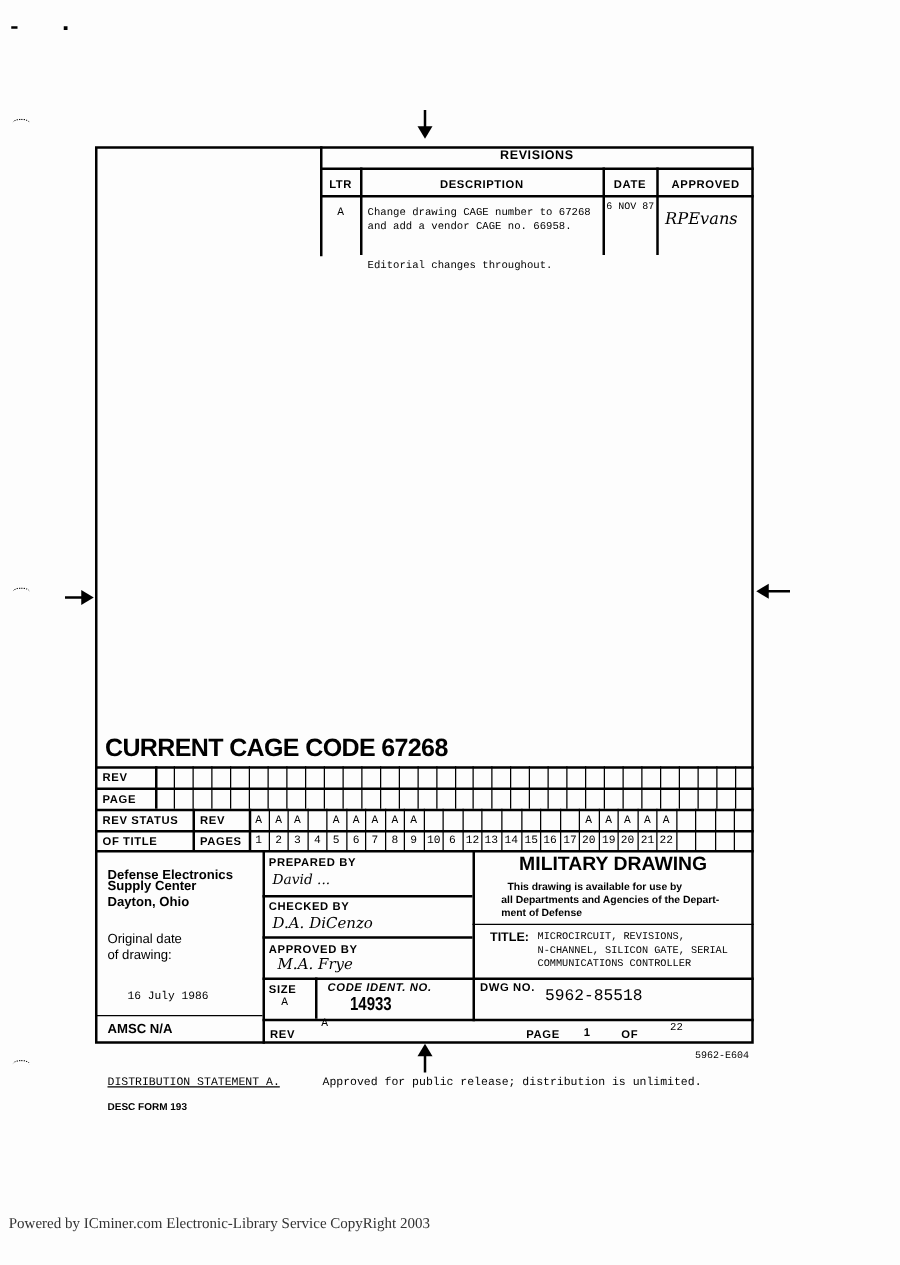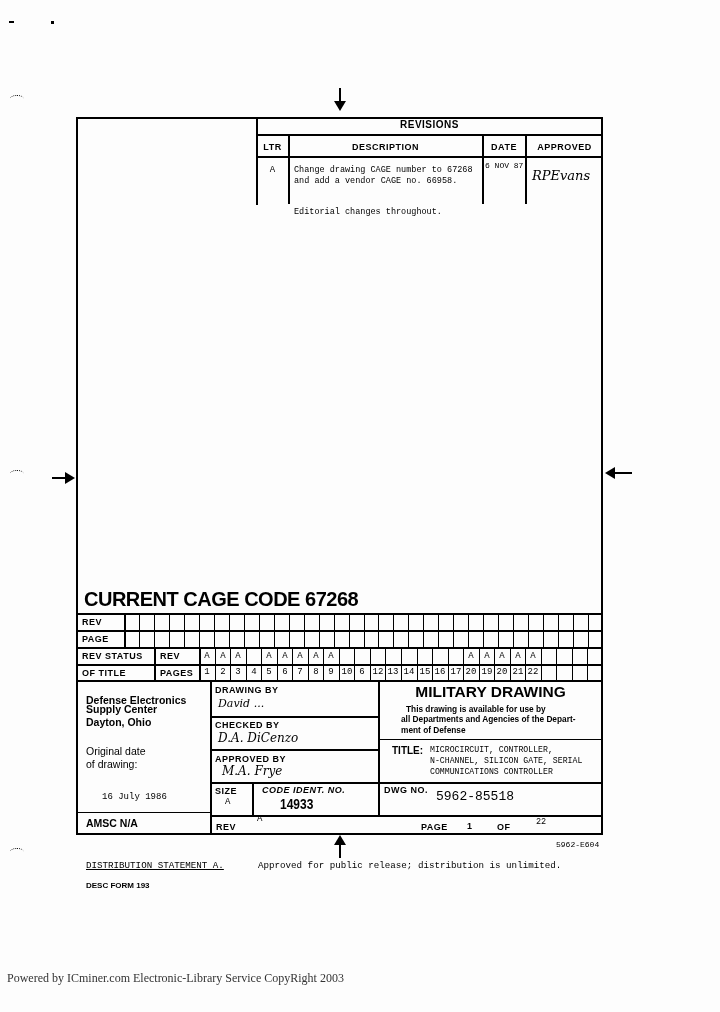--- a/index.html
+++ b/index.html
@@ -212,21 +212,21 @@
   <div class="hl1" style="left:76px;top:812px;width:134px;"></div>
   <div class="abs bold" style="left:86px;top:817px;font-size:10.5px;">AMSC N/A</div>
 </div>
 
 <div>
   <div class="vl" style="left:378px;top:680px;height:137px;"></div>
   <div class="hl" style="left:210px;top:716px;width:168px;"></div>
   <div class="hl" style="left:210px;top:749px;width:168px;"></div>
   <div class="hl" style="left:210px;top:782px;width:393px;"></div>
   <div class="hl" style="left:210px;top:815px;width:393px;"></div>
-  <div class="abs lbl" style="left:215px;top:685px;white-space:nowrap;">DRAWING BY</div>
+  <div class="abs lbl" style="left:215px;top:685px;white-space:nowrap;">PREPARED BY</div>
   <div class="sig" style="left:218px;top:697px;font-size:11px;">David ...</div>
   <div class="abs lbl" style="left:215px;top:720px;white-space:nowrap;">CHECKED BY</div>
   <div class="sig" style="left:218px;top:731px;font-size:12px;">D.A. DiCenzo</div>
   <div class="abs lbl" style="left:215px;top:754px;white-space:nowrap;">APPROVED BY</div>
   <div class="sig" style="left:222px;top:764px;font-size:12px;">M.A. Frye</div>
 
   <div class="vl" style="left:252px;top:782px;height:33px;"></div>
   <div class="abs lbl" style="left:215px;top:786px;">SIZE</div>
   <div class="abs mono" style="left:225px;top:797px;font-size:9px;">A</div>
   <div class="abs lbl" style="left:262px;top:785px;white-space:nowrap;font-style:italic;">CODE IDENT. NO.</div>
@@ -235,21 +235,21 @@
   <div class="abs mono" style="left:257px;top:814px;font-size:9px;">A</div>
 </div>
 
 <div>
   <div class="abs bold" style="left:378px;top:683px;width:225px;text-align:center;font-size:15.5px;">MILITARY DRAWING</div>
   <div class="abs bold" style="left:406px;top:704px;font-size:8.3px;white-space:nowrap;">This drawing is available for use by</div>
   <div class="abs bold" style="left:401px;top:714px;font-size:8.3px;white-space:nowrap;">all Departments and Agencies of the Depart-</div>
   <div class="abs bold" style="left:401px;top:725px;font-size:8.3px;white-space:nowrap;">ment of Defense</div>
   <div class="hl1" style="left:378px;top:739px;width:225px;"></div>
   <div class="abs bold" style="left:392px;top:745px;font-size:10px;">TITLE:</div>
-  <div class="abs mono" style="left:430px;top:745px;font-size:8.2px;white-space:nowrap;">MICROCIRCUIT, CONTROLLER,</div>
+  <div class="abs mono" style="left:430px;top:745px;font-size:8.2px;white-space:nowrap;">MICROCIRCUIT, REVISIONS,</div>
   <div class="abs mono" style="left:430px;top:756px;font-size:8.2px;white-space:nowrap;">N-CHANNEL, SILICON GATE, SERIAL</div>
   <div class="abs mono" style="left:430px;top:767px;font-size:8.2px;white-space:nowrap;">COMMUNICATIONS CONTROLLER</div>
   <div class="abs lbl" style="left:384px;top:785px;white-space:nowrap;">DWG NO.</div>
   <div class="abs mono" style="left:436px;top:789px;font-size:13px;">5962-85518</div>
   <div class="abs lbl" style="left:421px;top:822px;">PAGE</div>
   <div class="abs bold" style="left:467px;top:821px;font-size:9px;">1</div>
   <div class="abs lbl" style="left:497px;top:822px;">OF</div>
   <div class="abs mono" style="left:536px;top:817px;font-size:8.5px;">22</div>
 </div>
 

